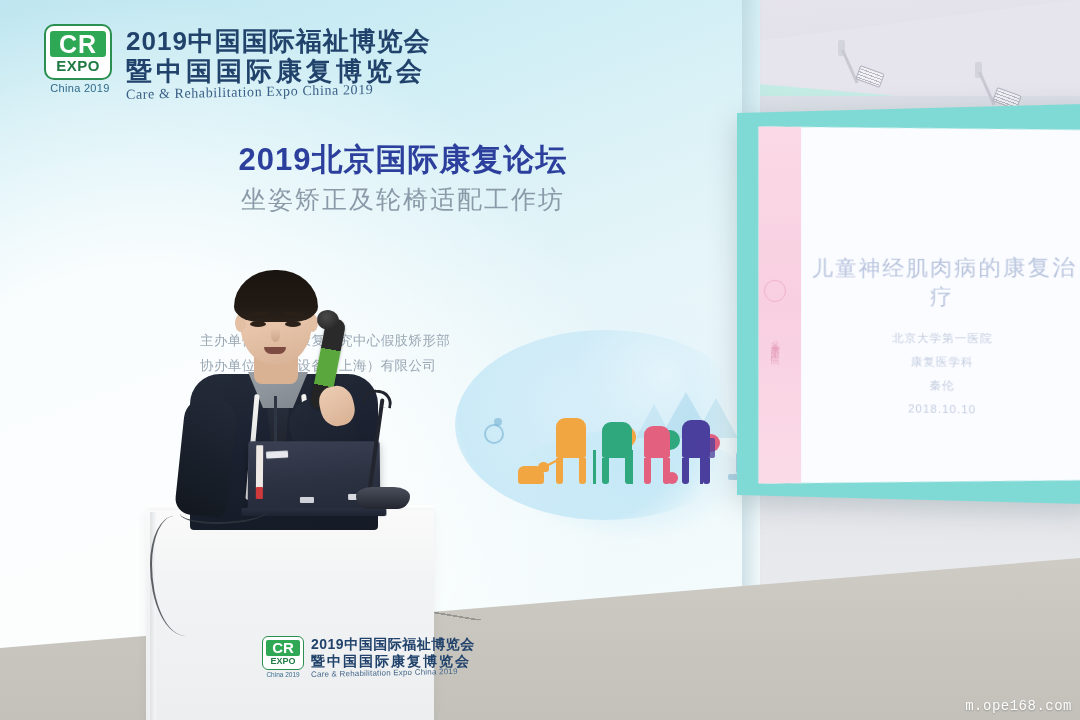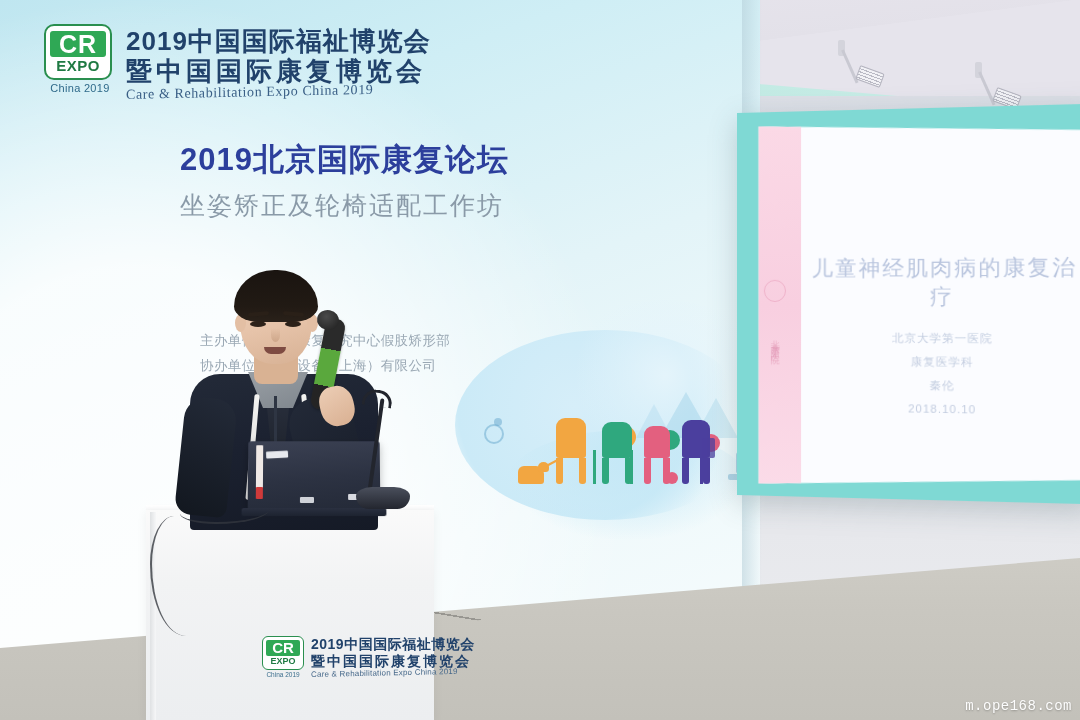--- a/index.html
+++ b/index.html
@@ -92,24 +92,24 @@
   .crbot{ color:#1f7a43; font-weight:bold; font-size:15px; line-height:17px; letter-spacing:.5px; }
   .crsub{ text-align:center; font-size:11px; color:#2f6a8a; margin-top:2px; letter-spacing:.3px; }
 
   .hdrtext{ margin-top:2px; }
   .hl1{ font-size:26px; font-weight:bold; color:#21426b; letter-spacing:1px; line-height:30px; }
   .hl2{ font-size:26px; font-weight:bold; color:#21426b; letter-spacing:4px; line-height:30px; }
   .hl3{ font-size:14px; color:#3a5f86; letter-spacing:.6px; margin-top:1px;
         font-family:"Liberation Serif", serif; transform:skewY(-1.2deg); transform-origin:left; }
 
   
-  .titles{ position:absolute; left:180px; top:140px; width:430px; text-align:left; }
+  .titles{ position:absolute; left:188px; top:140px; width:430px; text-align:center; }
   .t1{ font-size:31px; font-weight:bold; color:#2c3f9c; letter-spacing:1px; line-height:40px; }
   .t2{ font-size:33px; font-weight:bold; color:#2c3f9c; letter-spacing:1px; line-height:42px; }
-  .t3{ font-size:25px; color:#8a9aa8; letter-spacing:2px; line-height:38px; margin-top:6px; }
+  .t3{ font-size:25px; color:#8a9aa8; letter-spacing:2px; line-height:38px; }
 
   
   .orgs{ position:absolute; left:200px; top:328px; width:292px; }
   .orgs div{ font-size:13.5px; color:#9aa8b4; line-height:25px; letter-spacing:.4px; white-space:nowrap; }
 
   
   .pict{ position:absolute; left:500px; top:392px; width:230px; height:92px; }
   .fig{ position:absolute; bottom:0; }
   .fig .head{ border-radius:50%; margin:0 auto; }
   .fig .body{ border-radius:9px 9px 3px 3px; margin:2px auto 0; }

